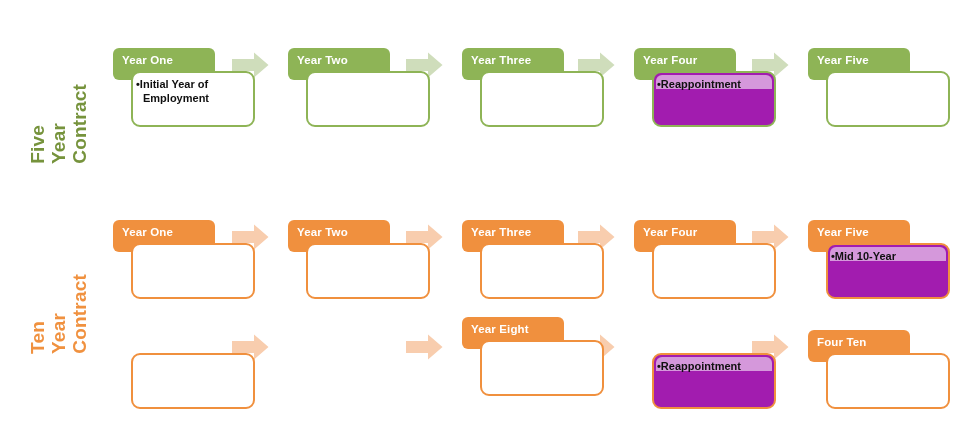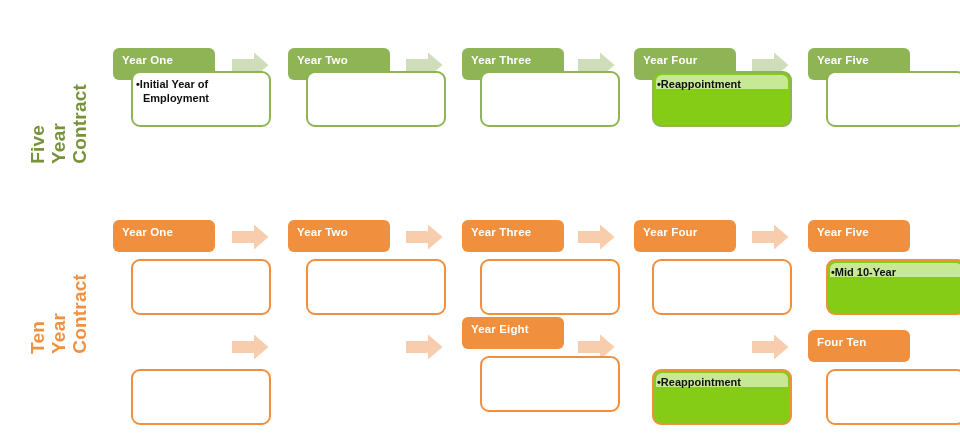--- a/index.html
+++ b/index.html
@@ -76,21 +76,21 @@
     font-size: 11.5px;
     font-weight: bold;
     letter-spacing: 0.15px;
     white-space: nowrap;
     z-index: 1;
   }
   .node-body {
     position: absolute;
     left: 18px;
     top: 23px;
-    width: 140px;
+    width: 124px;
     height: 56px;
     box-sizing: border-box;
     border-radius: 9px;
     border-style: solid;
     border-width: 2px;
     background: #ffffff;
     z-index: 2;
     padding: 5px 6px 4px 8px;
     font-size: 11px;
     line-height: 1.25;
@@ -117,24 +117,24 @@
     white-space: pre-line;
   }
   .node-body .body-text:empty { display: none; }
 
   
   .theme-green .node-header { background: #8EB456; }
   .theme-green .node-body   { border-color: #8EB456; }
 
   
   .theme-orange .node-header { background: #F0903E; }
-  .theme-orange .node-body   { border-color: #F0903E; margin-top: 16px; }
-
-  
-  .node-body.hl { background: #84cc16; }
+  .theme-orange .node-body   { border-color: #F0903E; }
+
+  
+  .node-body.hl { background: #a21caf; }
 
   
   .arrow {
     position: absolute;
     width: 37px;
     height: 26px;
   }
   .arrow svg { display: block; width: 100%; height: 100%; }
 </style>
 </head>

